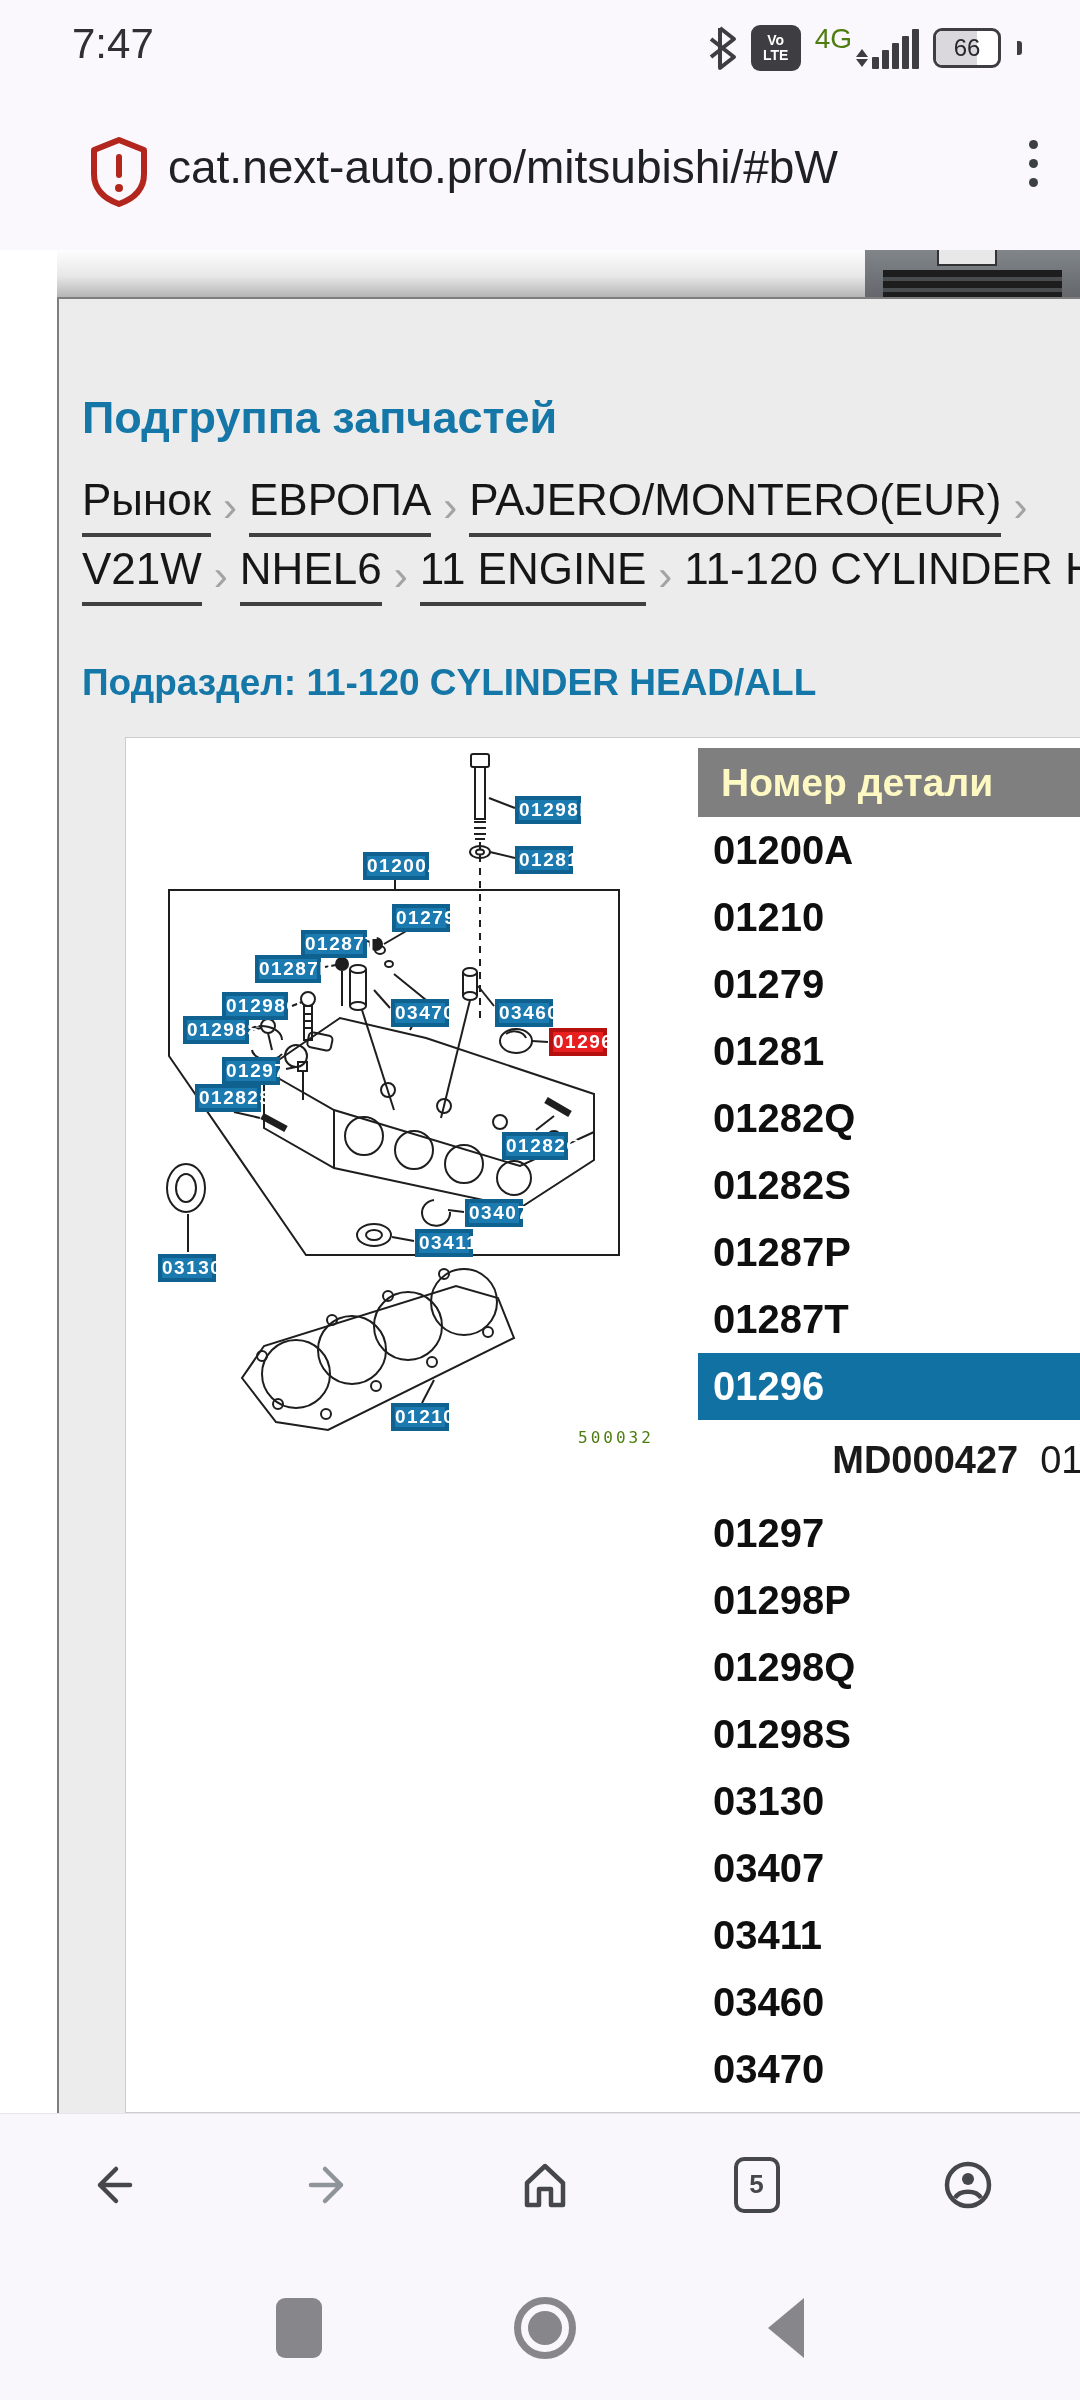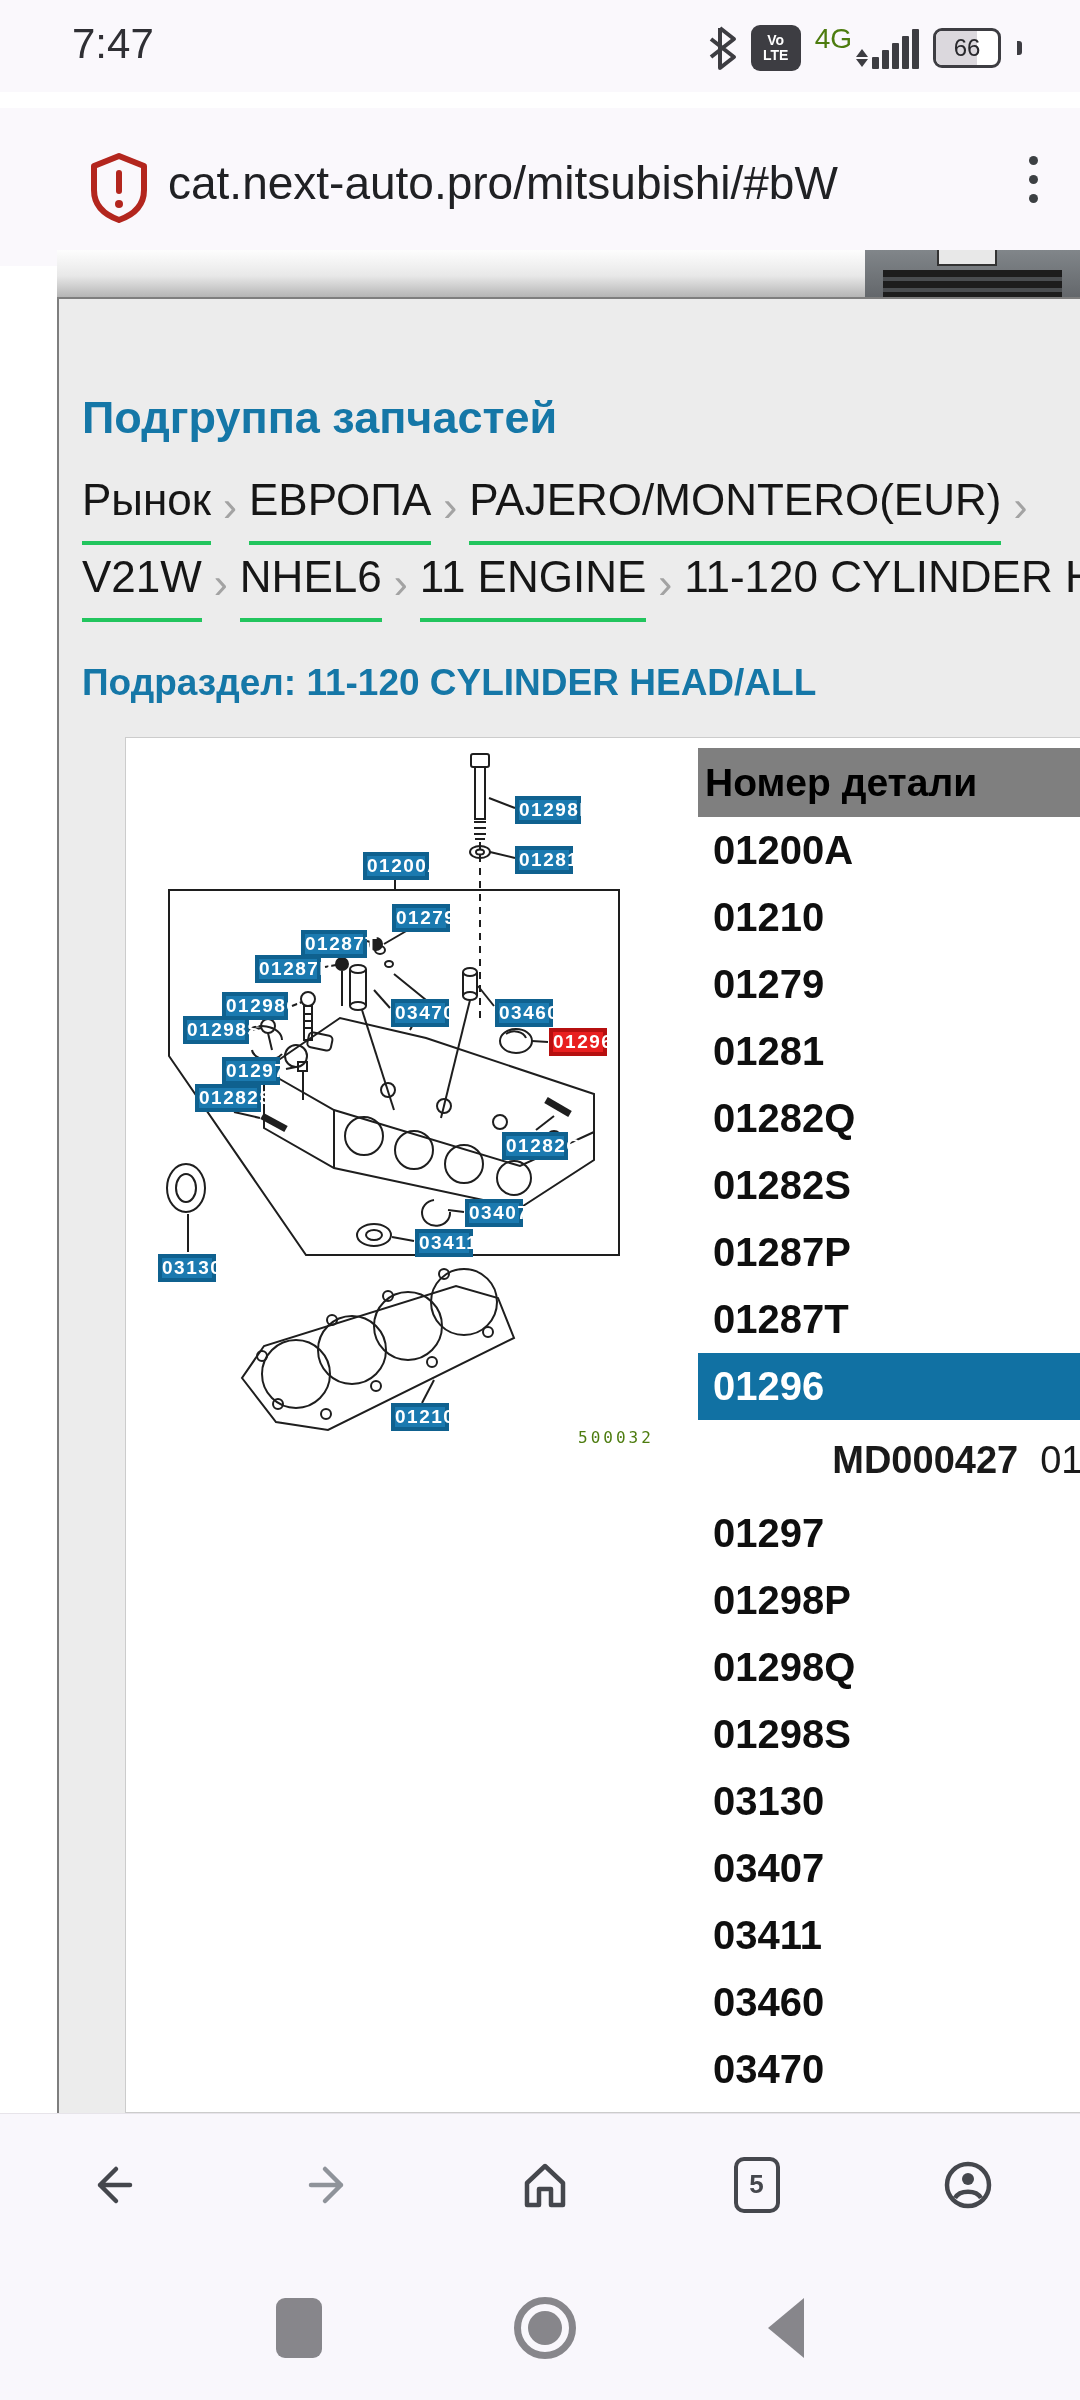--- a/index.html
+++ b/index.html
@@ -22,21 +22,21 @@
   .arr-up{border-bottom:8px solid #3d3d42;}
   .arr-dn{border-top:8px solid #3d3d42;}
   .sig-bars{display:flex;align-items:flex-end;gap:3px;}
   .sig-bars i{display:block;width:7px;background:#3d3d42;border-radius:1px;}
   .battery{position:relative;width:62px;height:34px;border:3px solid #3d3d42;border-radius:9px;
     display:flex;align-items:center;justify-content:center;background:#fff;overflow:hidden;}
   .battery .fill{position:absolute;left:0;top:0;bottom:0;width:66%;background:#dbd8dd;}
   .battery .pct{position:relative;font-size:24px;color:#28282c;}
   .battery-tip{width:5px;height:14px;background:#3d3d42;border-radius:0 3px 3px 0;margin-left:2px;}
   
-  .url-bar{position:absolute;left:0;top:108px;width:1080px;height:158px;background:#faf8fc;}
+  .url-bar{position:absolute;left:0;top:92px;width:1080px;height:158px;background:#faf8fc;}
   .shield-icon{position:absolute;left:88px;top:44px;}
   .url-text{position:absolute;left:168px;top:48px;width:830px;font-size:46px;color:#202124;
     white-space:nowrap;overflow:hidden;}
   .menu-dots{position:absolute;right:34px;top:40px;display:flex;flex-direction:column;gap:10px;padding:8px;}
   .menu-dots i{width:9px;height:9px;border-radius:50%;background:#3c4043;display:block;}
   
   .banner{position:absolute;left:57px;top:250px;width:1023px;height:47px;overflow:hidden;
     background:linear-gradient(180deg,#fdfdfd 0%,#e8e8e8 55%,#b5b5b5 100%);}
   .banner-brand{position:absolute;left:38px;top:-24px;font-size:50px;font-weight:bold;color:#161616;
     letter-spacing:1px;}
@@ -44,43 +44,43 @@
     border-radius:6px 6px 0 0;}
   .banner-car .plate{position:absolute;left:72px;top:34px;width:56px;height:18px;background:#e8e8e8;border:2px solid #333;}
   .banner-car .grille{position:absolute;left:18px;top:60px;right:18px;height:44px;background:
     repeating-linear-gradient(180deg,#1d1d1d 0 7px,#4a4d50 7px 11px);}
   
   .panel{position:absolute;left:57px;top:297px;width:1100px;height:1818px;
     background:#ececec;border:2px solid #7e7e7e;box-sizing:border-box;}
   .page-heading{position:absolute;left:82px;top:392px;font-size:45px;font-weight:bold;color:#1577a7;}
   .breadcrumbs{position:absolute;left:82px;top:468px;width:1145px;
     display:flex;flex-wrap:wrap;align-items:flex-start;line-height:64px;font-size:44px;color:#161616;}
-  .crumb{border-bottom:4px solid #22c55e;padding-bottom:9px;white-space:nowrap;cursor:pointer;}
+  .crumb{border-bottom:4px solid #404040;padding-bottom:1px;white-space:nowrap;cursor:pointer;}
   .crumb-sep{color:#a3a3a3;font-size:42px;margin:0 12px;transform:translateY(7px);display:inline-block;}
   .crumb-current{white-space:normal;}
   .crumb-break{width:100%;height:0;}
   .subsection{position:absolute;left:82px;top:662px;font-size:37px;font-weight:bold;color:#1577a7;}
   
   .card{position:absolute;left:125px;top:737px;width:1055px;height:1376px;background:#ffffff;
     border:1px solid #cccccc;box-sizing:border-box;overflow:hidden;}
   
   .diagram{position:absolute;left:0;top:0;width:512px;height:740px;}
   .diagram svg{position:absolute;left:0;top:0;}
   .part-label{position:absolute;box-sizing:border-box;height:28px;border:4px solid #0f618f;background:#1b7ab0;
     color:#ffffff;font-size:19px;font-weight:bold;letter-spacing:1.5px;text-align:center;line-height:19px;
     cursor:pointer;}
   .part-label.w6{width:66px;}
   .part-label.w5{width:58px;}
   .part-label.hl{border-color:#b60f0f;background:#e81f1f;}
   .drawing-number{position:absolute;left:452px;top:690px;font-size:16px;color:#4d7c0f;
     font-family:"DejaVu Sans Mono",monospace;letter-spacing:3px;}
   
   .parts-table{position:absolute;left:572px;top:10px;width:383px;}
-  .pt-header{height:69px;background:#7f7f7f;color:#000000;font-size:39px;font-weight:bold;
-    display:flex;align-items:center;padding-left:7px;box-sizing:border-box;}
+  .pt-header{height:69px;background:#7f7f7f;color:#fef9c3;font-size:39px;font-weight:bold;
+    display:flex;align-items:center;padding-left:23px;box-sizing:border-box;}
   .prow{height:67px;display:flex;align-items:center;padding-left:15px;box-sizing:border-box;
     font-size:40px;font-weight:bold;color:#0f0f0f;cursor:pointer;}
   .prow.sel{background:#1171a3;color:#ffffff;}
   .prow-detail{height:80px;display:flex;align-items:center;justify-content:flex-end;
     box-sizing:border-box;overflow:hidden;font-size:38px;color:#1a1a1a;}
   .prow-detail .pn{font-weight:bold;}
   .prow-detail .dt{margin-left:22px;margin-right:-12px;white-space:nowrap;}
   
   .toolbar{position:absolute;left:0;top:2113px;width:1080px;height:142px;background:#f9f7fc;
     border-top:1px solid #e7e4ea;display:flex;align-items:center;justify-content:space-between;

